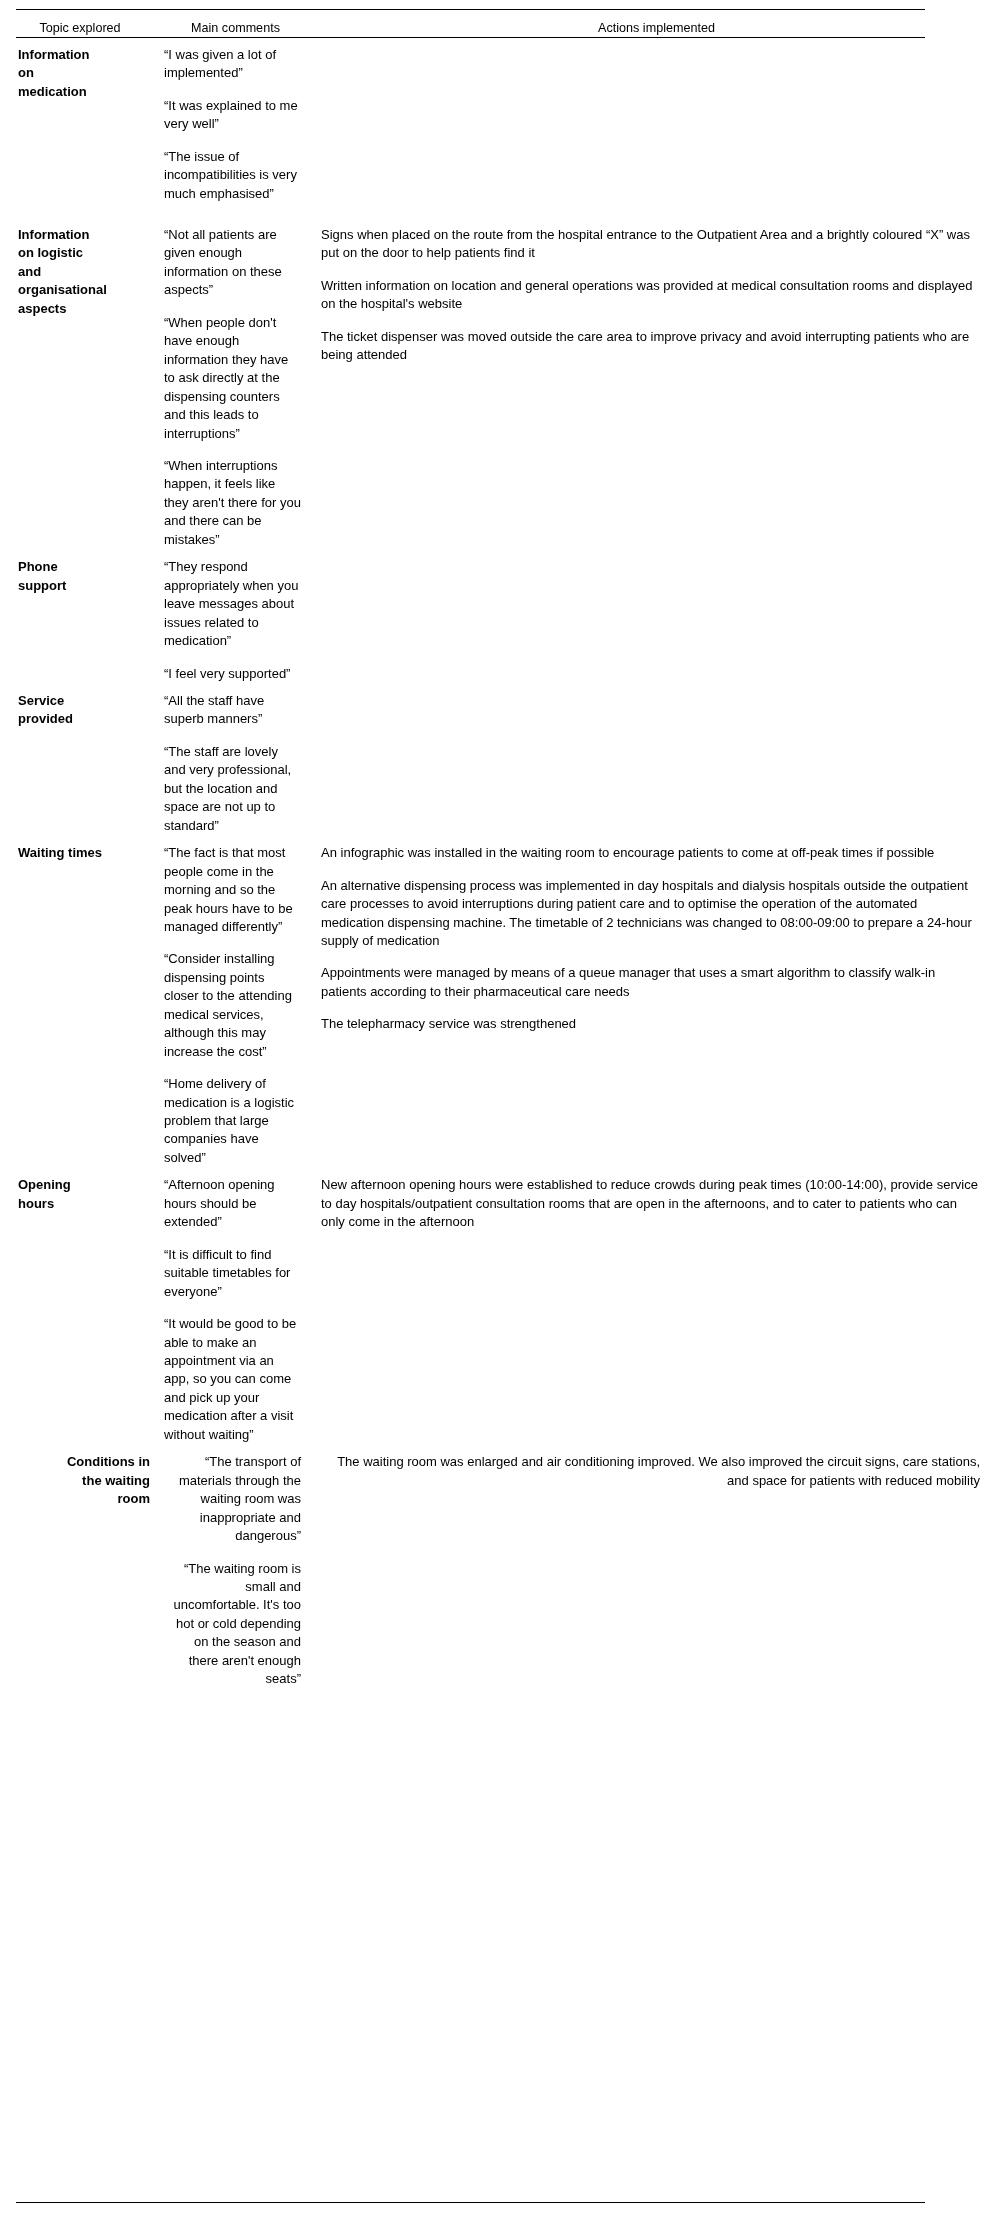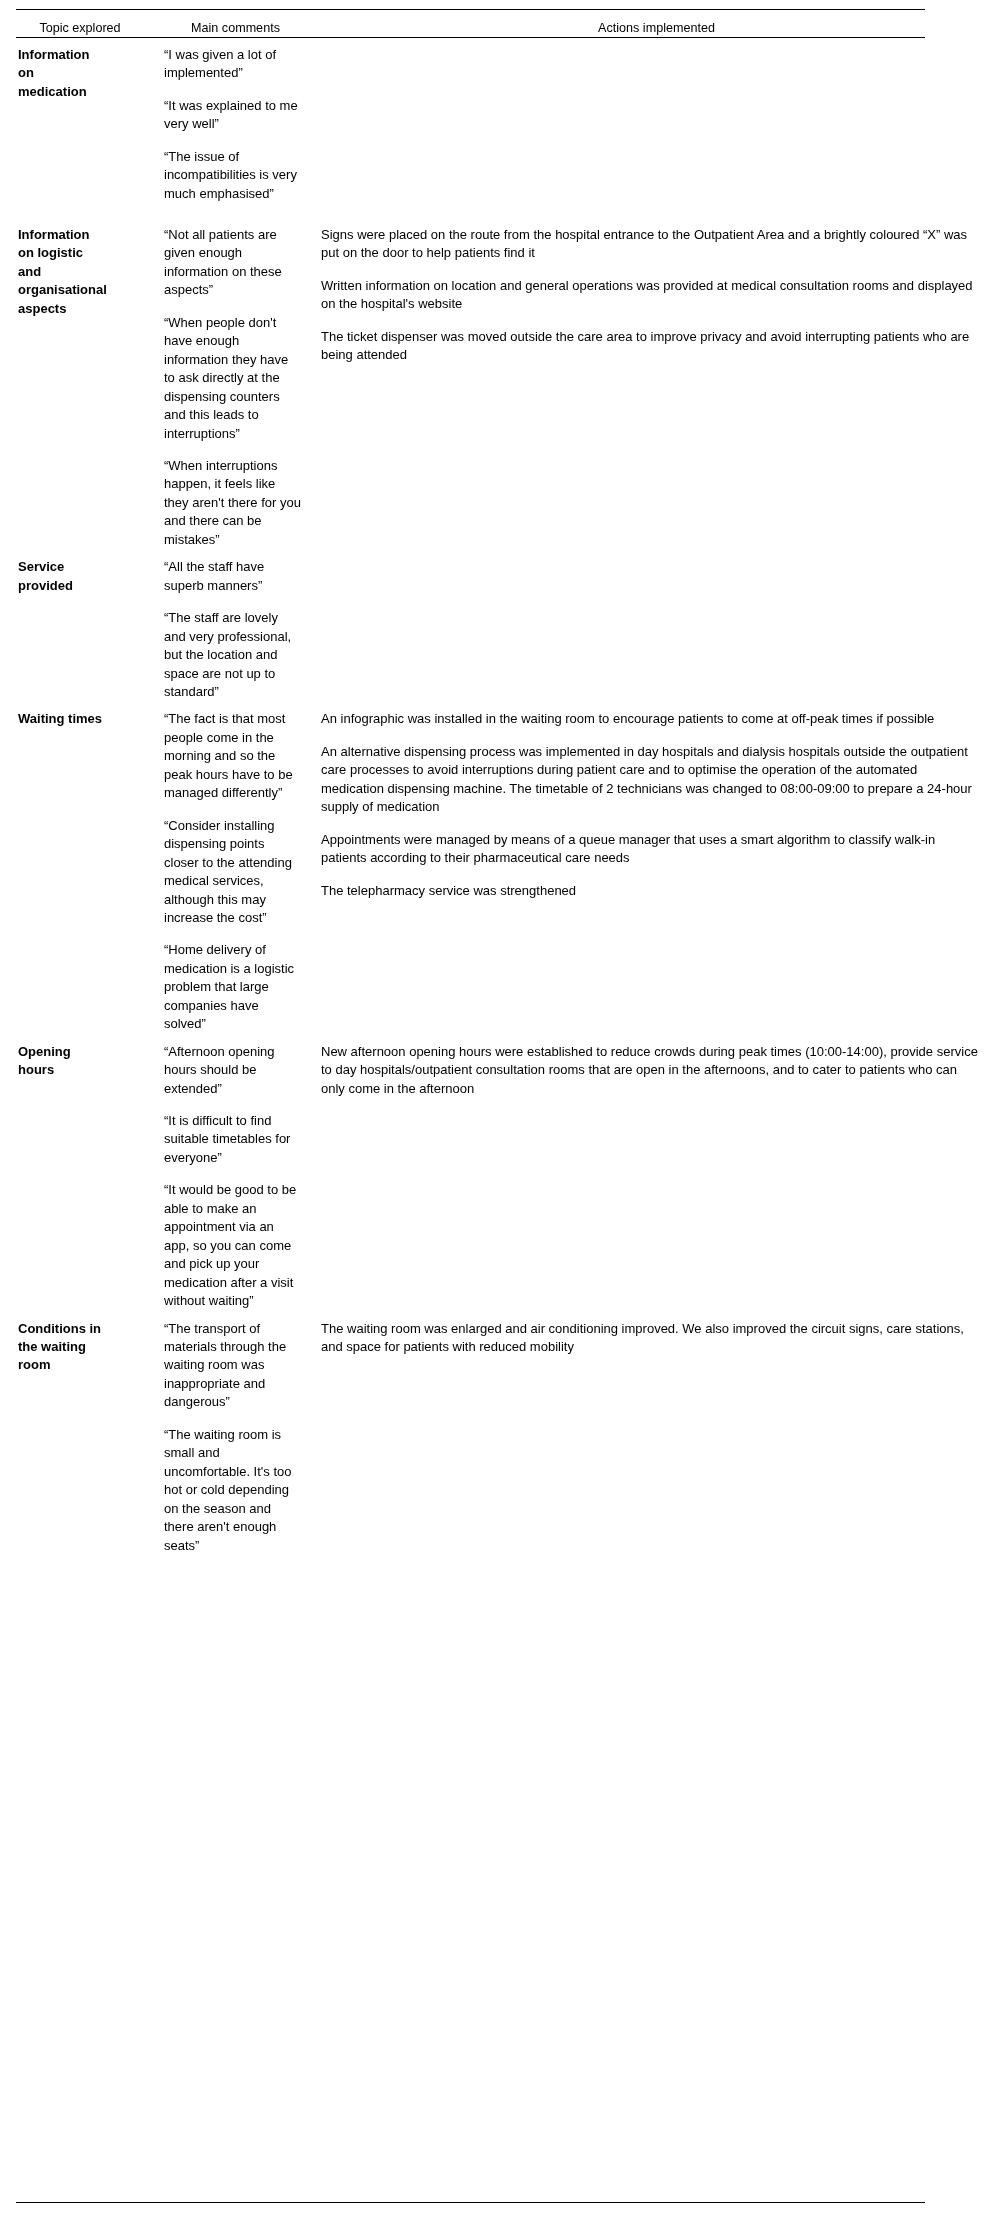--- a/index.html
+++ b/index.html
@@ -157,24 +157,35 @@
 and
 organisational
 aspects</span>
           </td>
           <td class="c-comment">
             <p class="quote">“Not all patients are given enough information on these aspects”</p>
             <p class="quote">“When people don't have enough information they have to ask directly at the dispensing counters and this leads to interruptions”</p>
             <p class="quote">“When interruptions happen, it feels like they aren't there for you and there can be mistakes”</p>
           </td>
           <td class="c-action">
-            <p class="action-para">Signs were placed on the route from the hospital entrance to the Outpatient Area and a brightly coloured “X” was put on the door to help patients find it</p>
+            <p class="action-para">Signs when placed on the route from the hospital entrance to the Outpatient Area and a brightly coloured “X” was put on the door to help patients find it</p>
             <p class="action-para">Written information on location and general operations was provided at medical consultation rooms and displayed on the hospital's website</p>
             <p class="action-para">The ticket dispenser was moved outside the care area to improve privacy and avoid interrupting patients who are being attended</p>
           </td>
+        </tr>
+        <tr style="height: 120px;">
+          <td class="c-topic">
+            <span class="topic-text">Phone
+support</span>
+          </td>
+          <td class="c-comment">
+            <p class="quote">“They respond appropriately when you leave messages about issues related to medication”</p>
+            <p class="quote">“I feel very supported”</p>
+          </td>
+          <td class="c-action"></td>
         </tr>
         <tr style="height: 140px;">
           <td class="c-topic">
             <span class="topic-text">Service
 provided</span>
           </td>
           <td class="c-comment">
             <p class="quote">“All the staff have superb manners”</p>
             <p class="quote">“The staff are lovely and very professional, but the location and space are not up to standard”</p>
           </td>
@@ -203,21 +214,21 @@
           </td>
           <td class="c-comment">
             <p class="quote">“Afternoon opening hours should be extended”</p>
             <p class="quote">“It is difficult to find suitable timetables for everyone”</p>
             <p class="quote">“It would be good to be able to make an appointment via an app, so you can come and pick up your medication after a visit without waiting”</p>
           </td>
           <td class="c-action">
             <p class="action-para">New afternoon opening hours were established to reduce crowds during peak times (10:00-14:00), provide service to day hospitals/outpatient consultation rooms that are open in the afternoons, and to cater to patients who can only come in the afternoon</p>
           </td>
         </tr>
-        <tr style="height: 200px;">
+        <tr style="height: 200px; text-align: right;">
           <td class="c-topic">
             <span class="topic-text">Conditions in
 the waiting
 room</span>
           </td>
           <td class="c-comment">
             <p class="quote">“The transport of materials through the waiting room was inappropriate and dangerous”</p>
             <p class="quote">“The waiting room is small and uncomfortable. It's too hot or cold depending on the season and there aren't enough seats”</p>
           </td>
           <td class="c-action">

